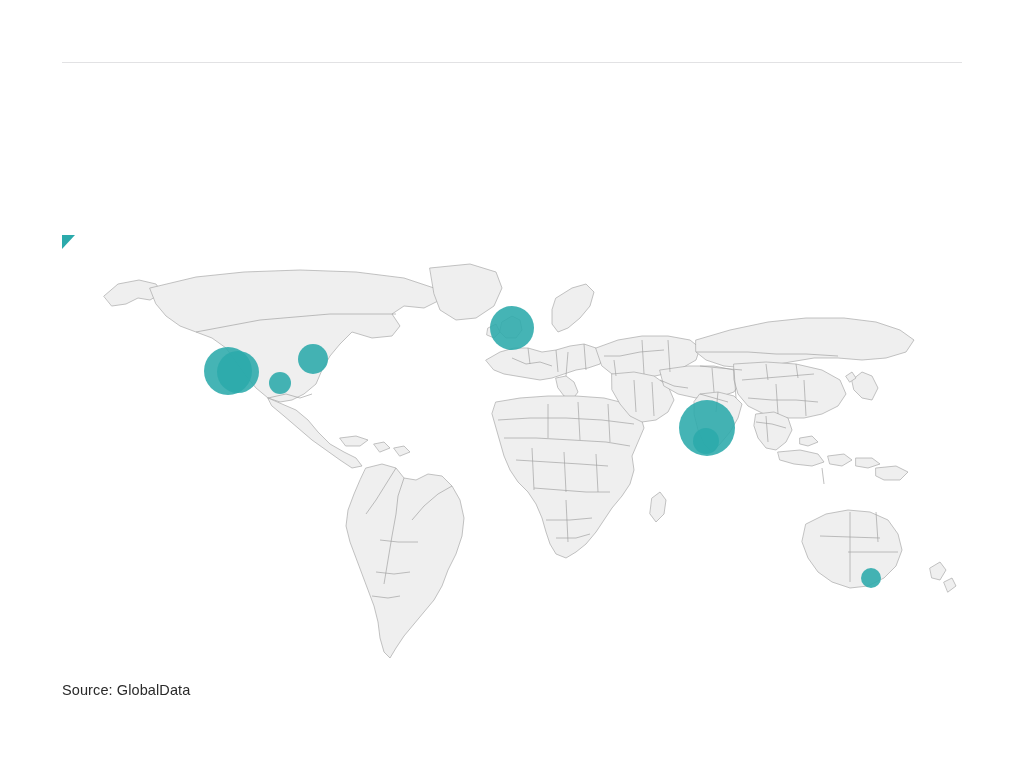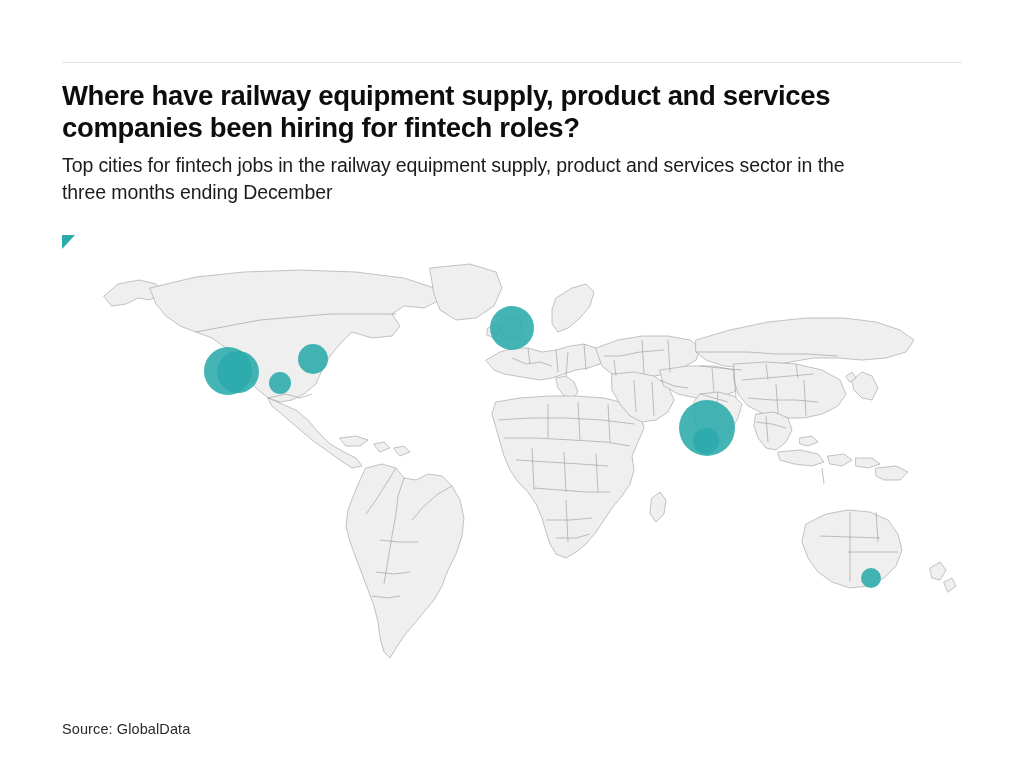--- a/index.html
+++ b/index.html
@@ -80,39 +80,35 @@
   .map-svg {
     display: block;
     width: 1024px;
     height: 410px;
   }
 
   
   .source {
     position: absolute;
     left: 62px;
-    top: 720px;
+    top: 681px;
     font-size: 14.5px;
     line-height: 18px;
     color: #2a2a2a;
     font-weight: 400;
     letter-spacing: 0.1px;
   }
 </style>
 </head>
 <body>
 
 <div class="page">
 
   <div class="top-rule" style="background: rgb(226, 226, 228);"></div>
 
-  <div class="title-block">
-    <h1 class="chart-title">Where have railway equipment supply, product and services companies been hiring for fintech roles?</h1>
-    <p class="chart-subtitle">Top cities for fintech jobs in the railway equipment supply, product and services sector in the three months ending December</p>
-  </div>
 
   <div class="pennant">
     <svg width="13" height="15" viewBox="0 0 13 15" xmlns="http://www.w3.org/2000/svg">
       <path id="pennant-path" d="M0 0 H13 L0 14 Z" fill="#2BAAAB"></path>
     </svg>
   </div>
 
   <div class="map-wrap">
     <svg class="map-svg" viewBox="0 0 1024 410" xmlns="http://www.w3.org/2000/svg">
 

